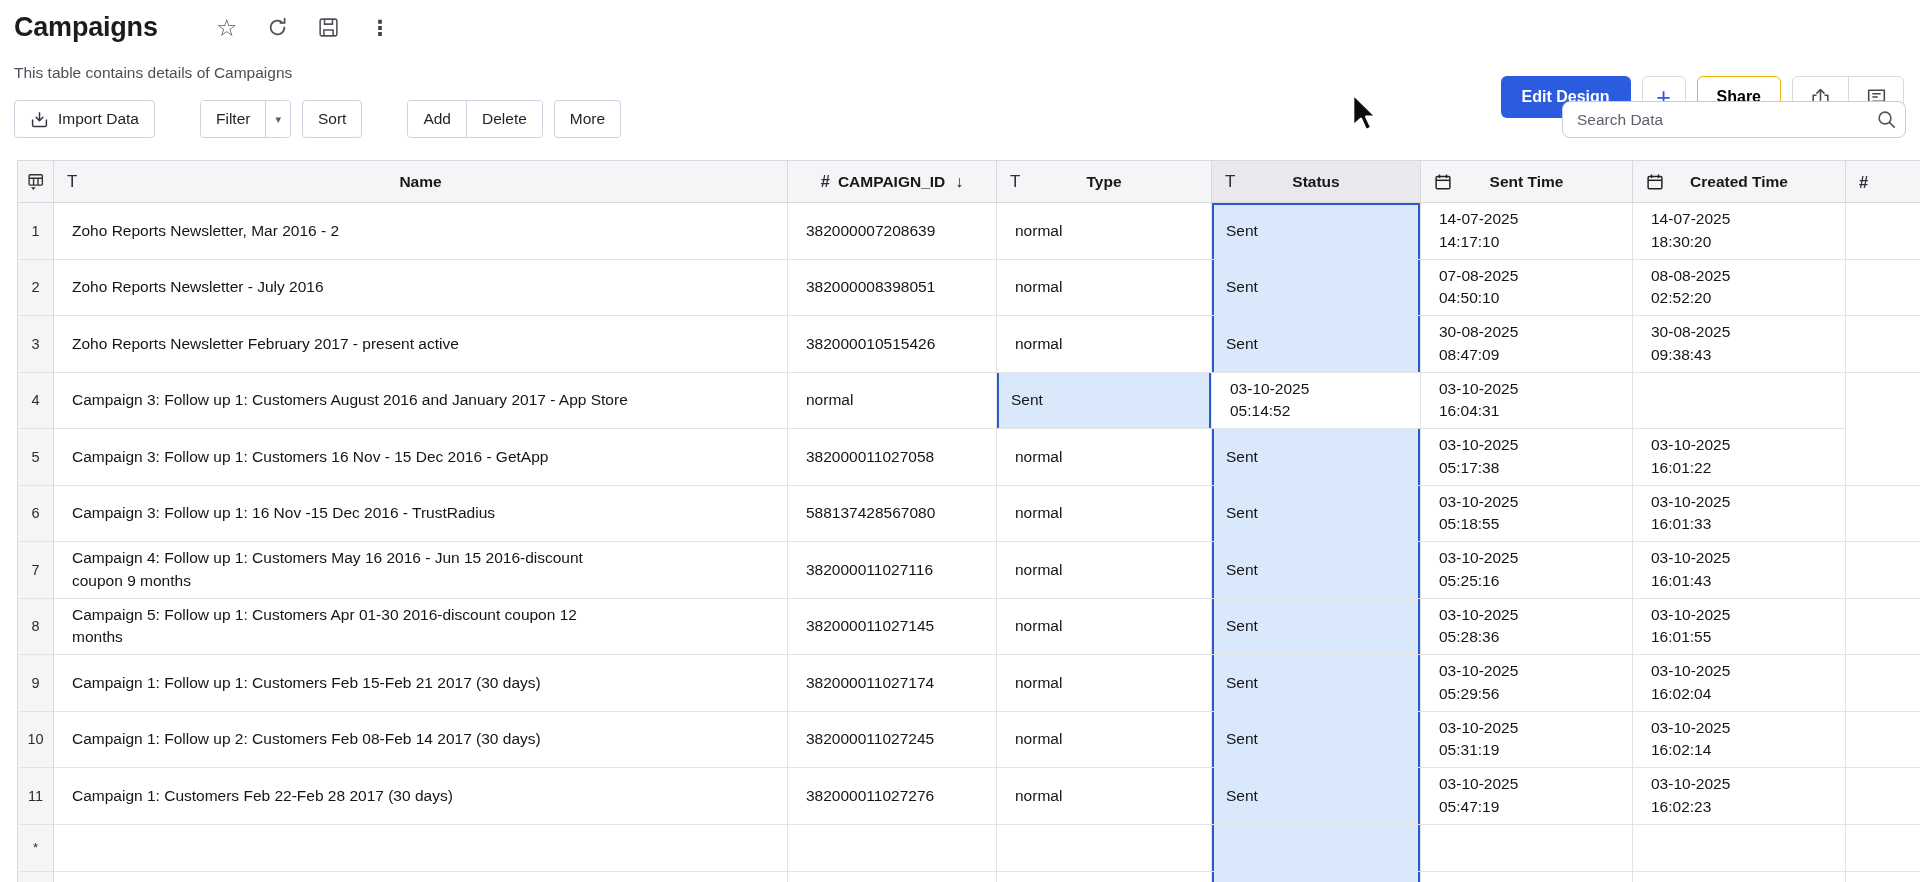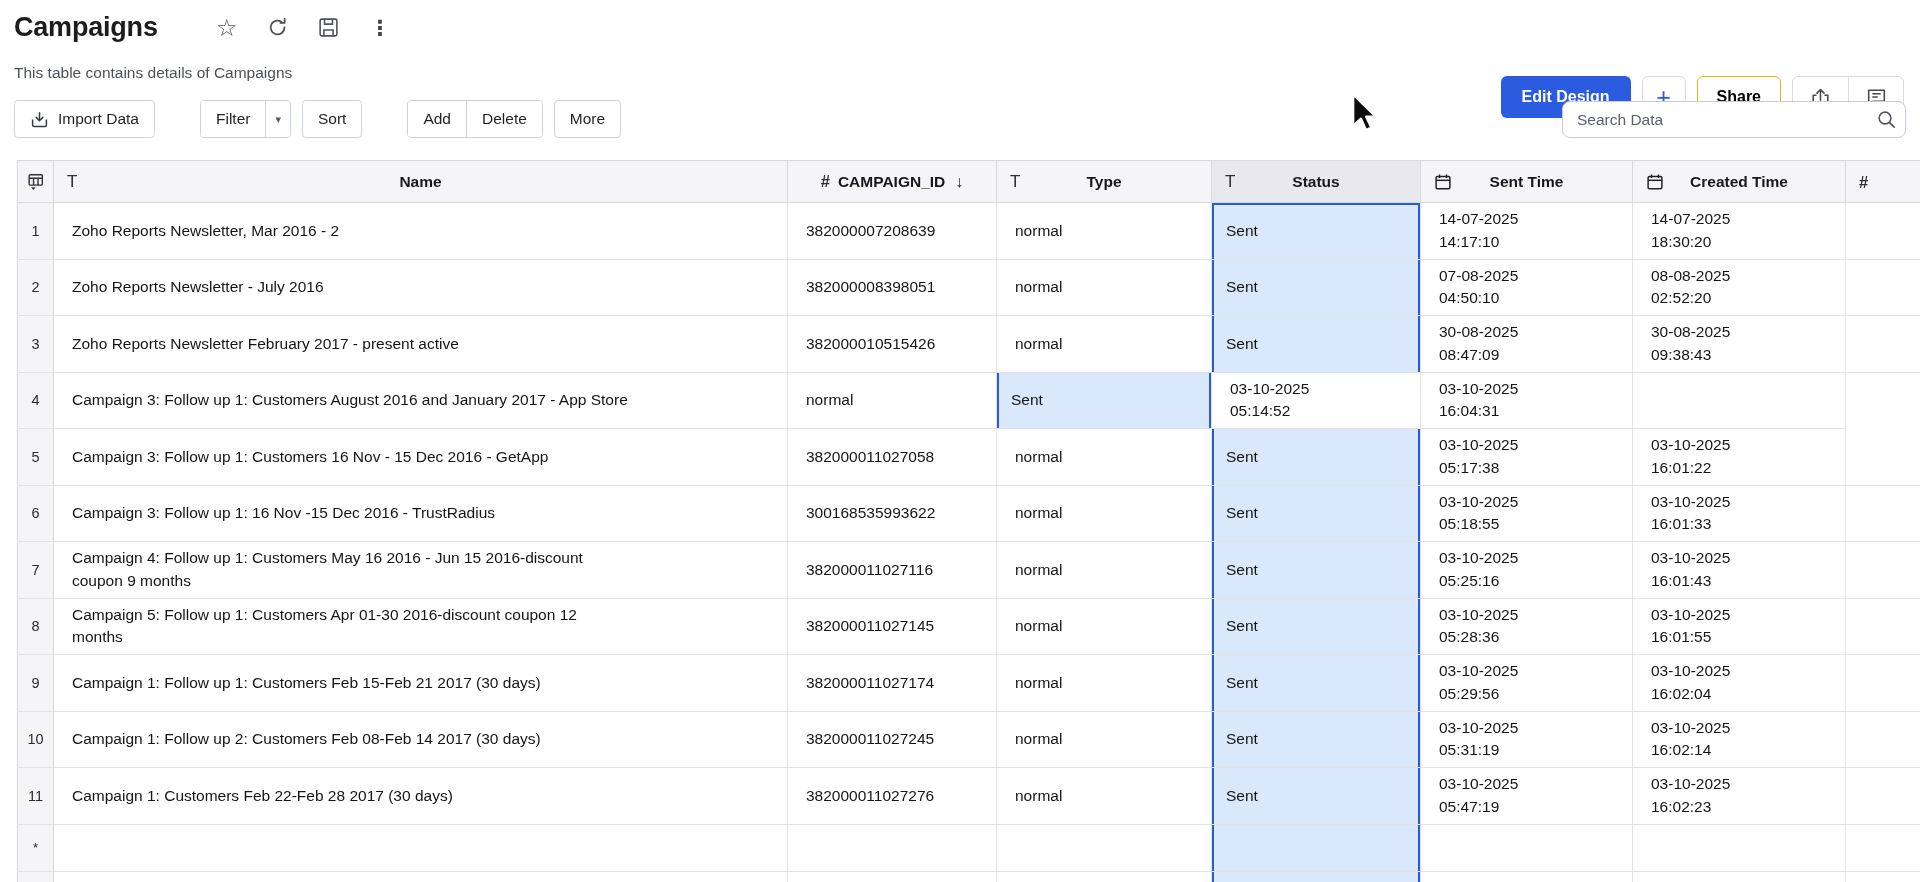--- a/index.html
+++ b/index.html
@@ -366,21 +366,21 @@
         <div class="td "></div>
       </div>
       <div class="trow r-norm">
         <div class="td gutcell">
           <span>6</span>
         </div>
         <div class="td ">
           <span class="pre">Campaign 3: Follow up 1: 16 Nov -15 Dec 2016 - TrustRadius</span>
         </div>
         <div class="td ">
-          <span>300168535993622</span>
+          <span>588137428567080</span>
         </div>
         <div class="td ">
           <span>normal</span>
         </div>
         <div class="td sel">
           <span>Sent</span>
         </div>
         <div class="td ">
           <span class="pre">03-10-2025
 05:18:55</span>

